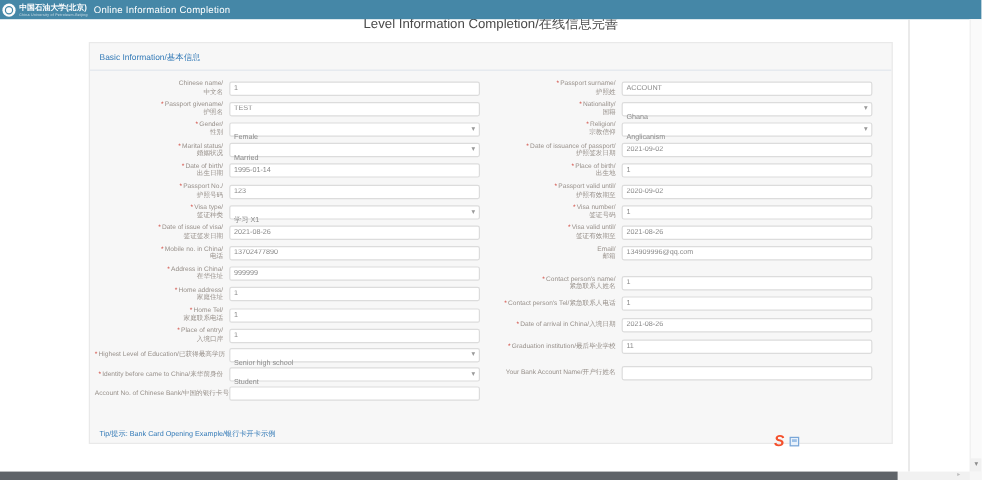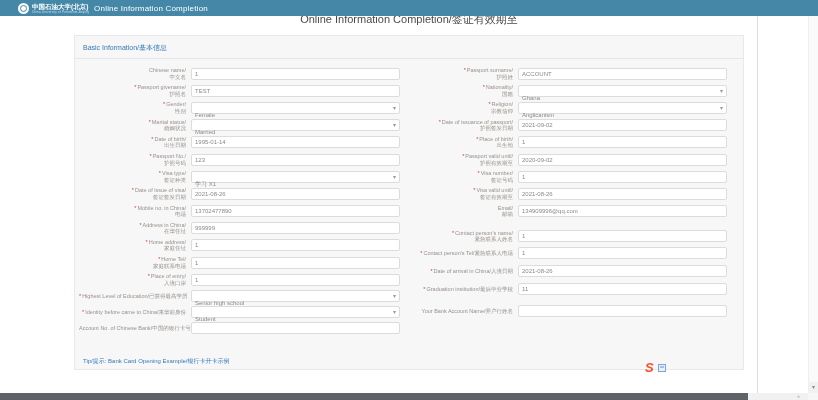--- a/index.html
+++ b/index.html
@@ -6,21 +6,21 @@
   :root{
     --header-bg:#4587a7; --accent:#337ab7; --req:#cf3f35;
     --thumb:#5f6368; --sogou:#f4502c;
   }
   *{box-sizing:border-box; margin:0; padding:0;}
   html,body{width:818px;height:400px;overflow:hidden;}
   body{font-family:"Liberation Sans",sans-serif;background:#fff;position:relative;}
 
   
   .app-header{position:absolute;left:0;top:0;width:818px;height:16px;
-    background:var(--header-bg);display:flex;align-items:center;padding-left:18px;}
+    background:var(--header-bg);display:flex;align-items:center;padding-left:2px;}
   .logo{width:11px;height:11px;border-radius:50%;background:#fdfdfd;flex:none;
     position:relative;margin-right:3px;}
   .logo::after{content:"";position:absolute;left:2px;top:2px;right:2px;bottom:2px;
     border:1px solid var(--header-bg);border-radius:50%;}
   .uni-block{display:flex;flex-direction:column;justify-content:center;margin-right:5px;}
   .uni-name{font-size:6.5px;font-weight:bold;color:#fff;line-height:7px;white-space:nowrap;}
   .uni-sub{font-size:3px;color:rgba(255,255,255,.72);line-height:4px;white-space:nowrap;letter-spacing:.2px;}
   .app-title{font-size:8px;color:#fff;white-space:nowrap;letter-spacing:.2px;}
 
   
@@ -81,21 +81,21 @@
 
 <div class="app-header">
   <span class="logo"></span>
   <span class="uni-block">
     <span class="uni-name">中国石油大学(北京)</span>
     <span class="uni-sub">China University of Petroleum-Beijing</span>
   </span>
   <span class="app-title">Online Information Completion</span>
 </div>
 
-<h1 class="page-title">Online Information Completion/签证有效期至</h1>
+<h1 class="page-title">Level Information Completion/在线信息完善</h1>
 
 <div class="panel">
   <div class="section-title">Basic Information/基本信息</div>
   <div class="form">
     <div class="col" id="col-left">
         <div class="form-row">
           <div class="flabel">
             <div class="lline"><span>Chinese name/</span></div>
             <div class="lline">中文名</div>
           </div>

